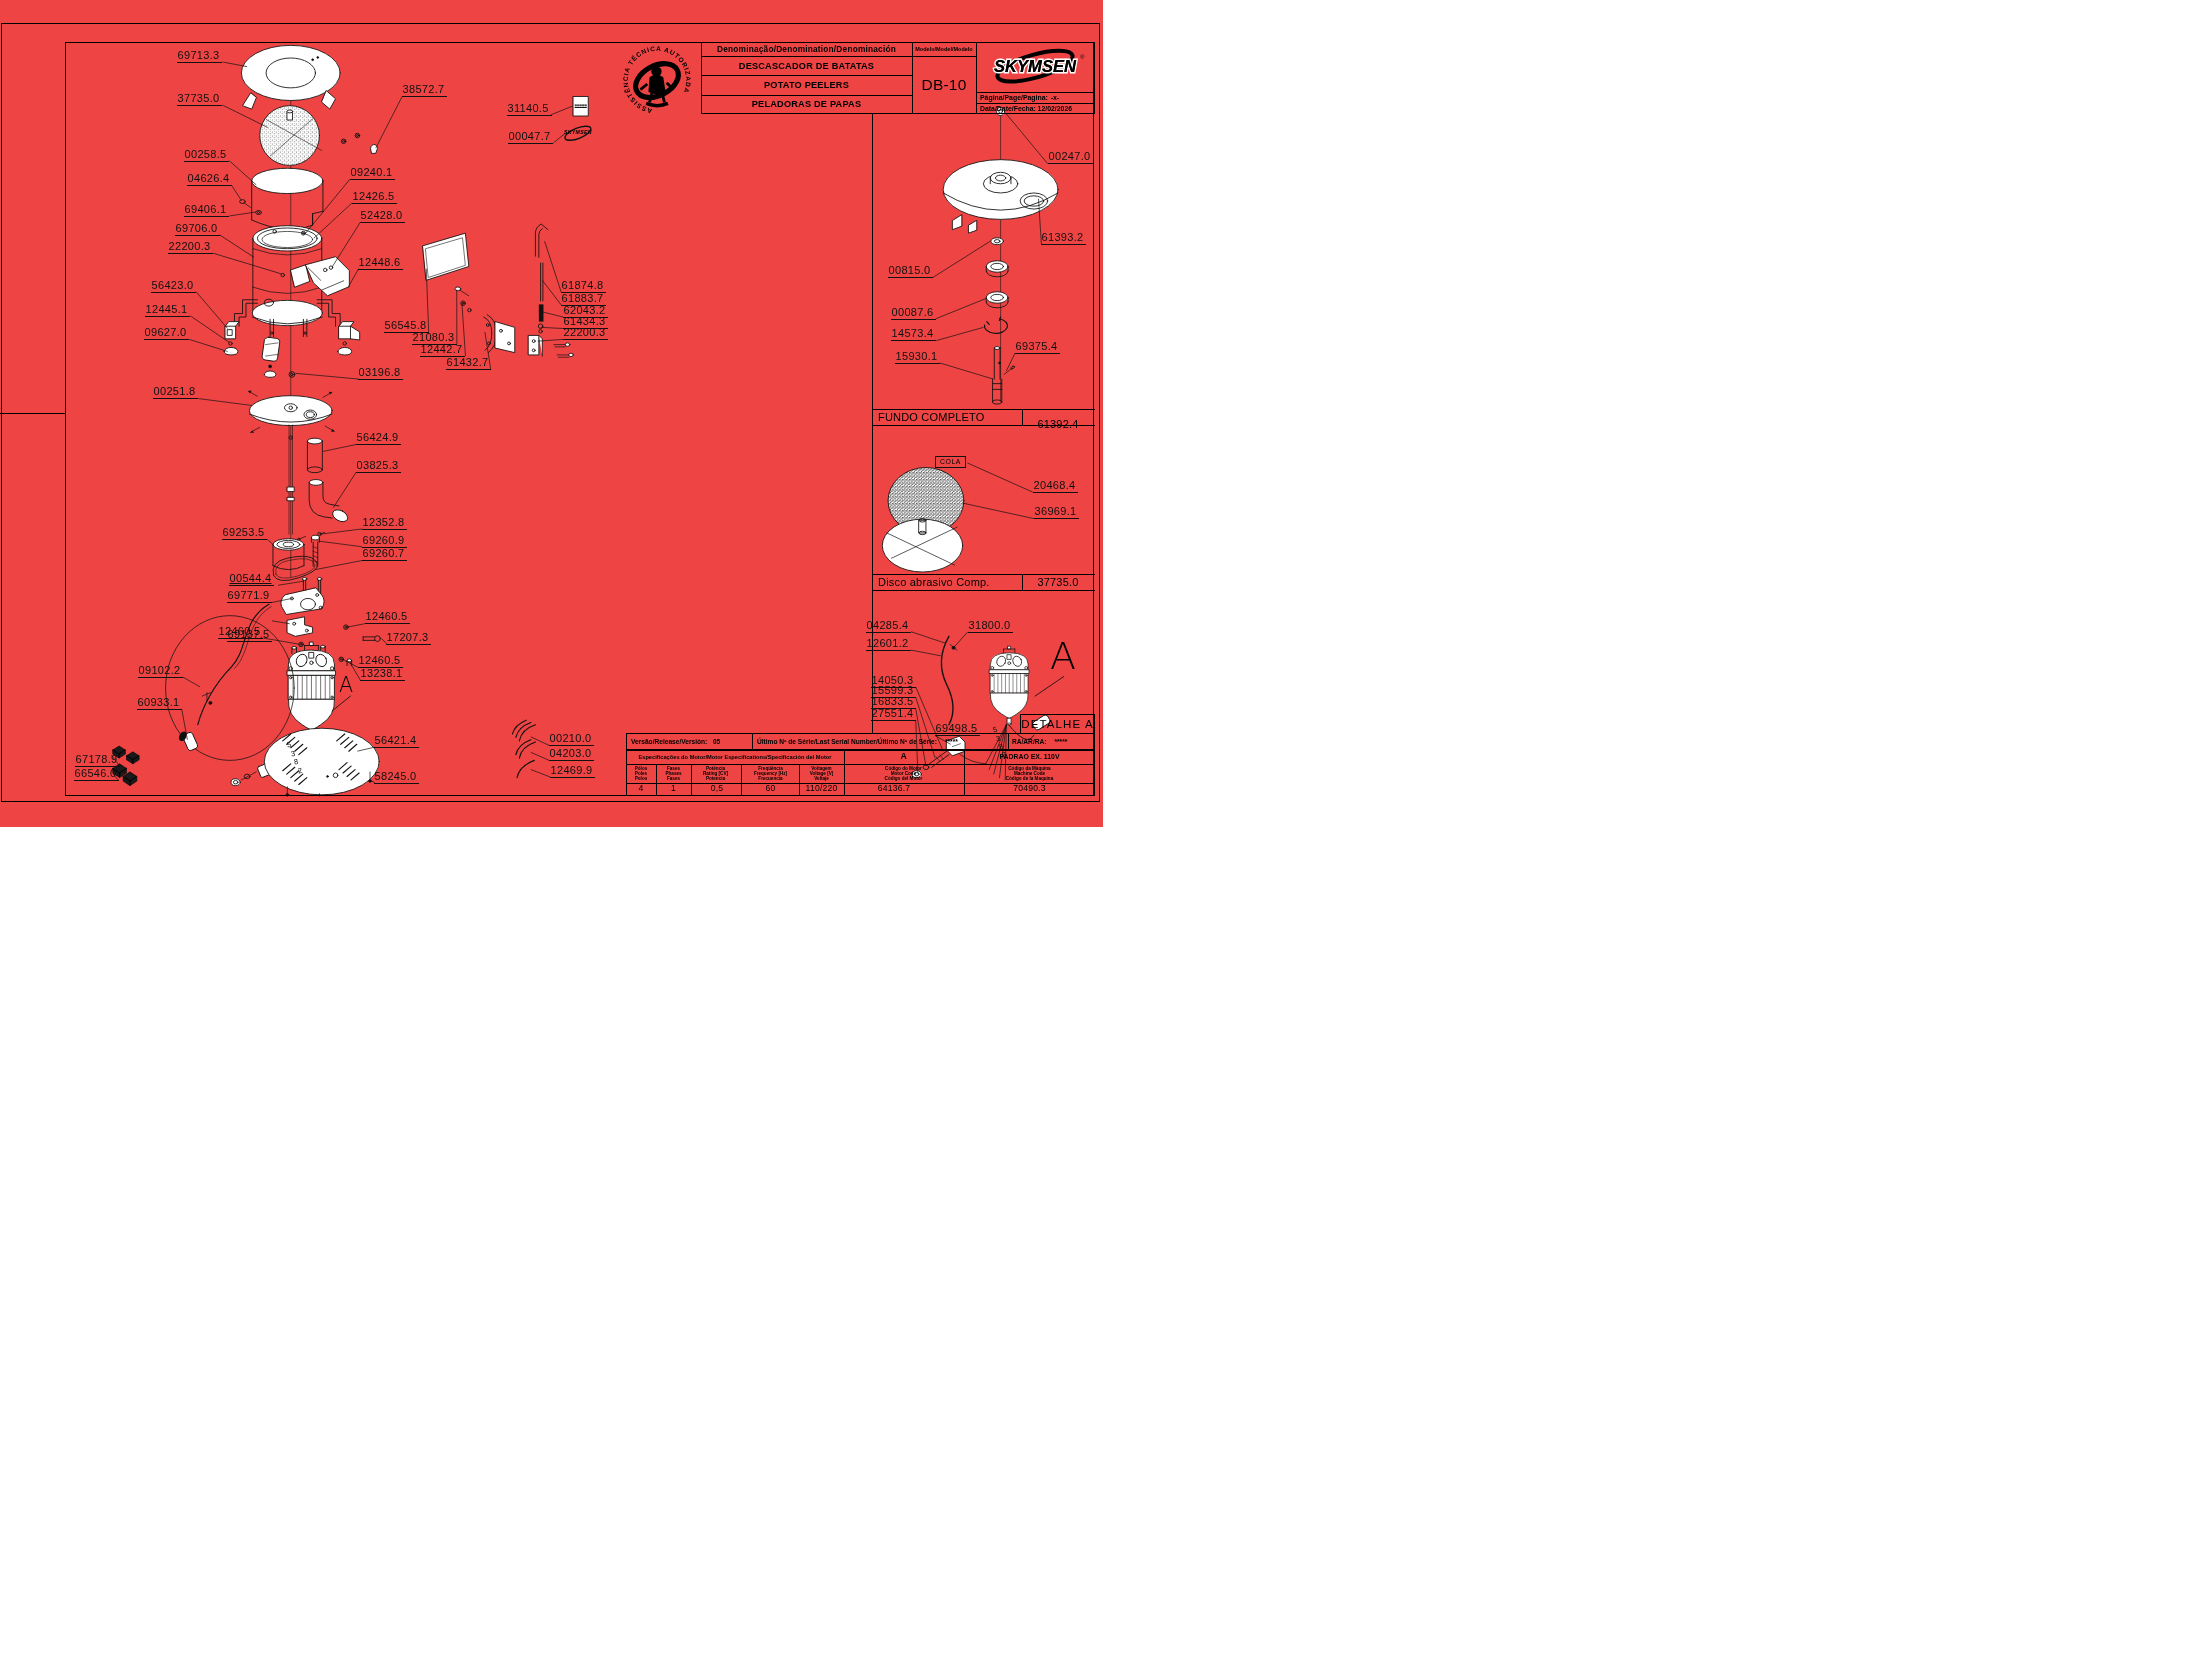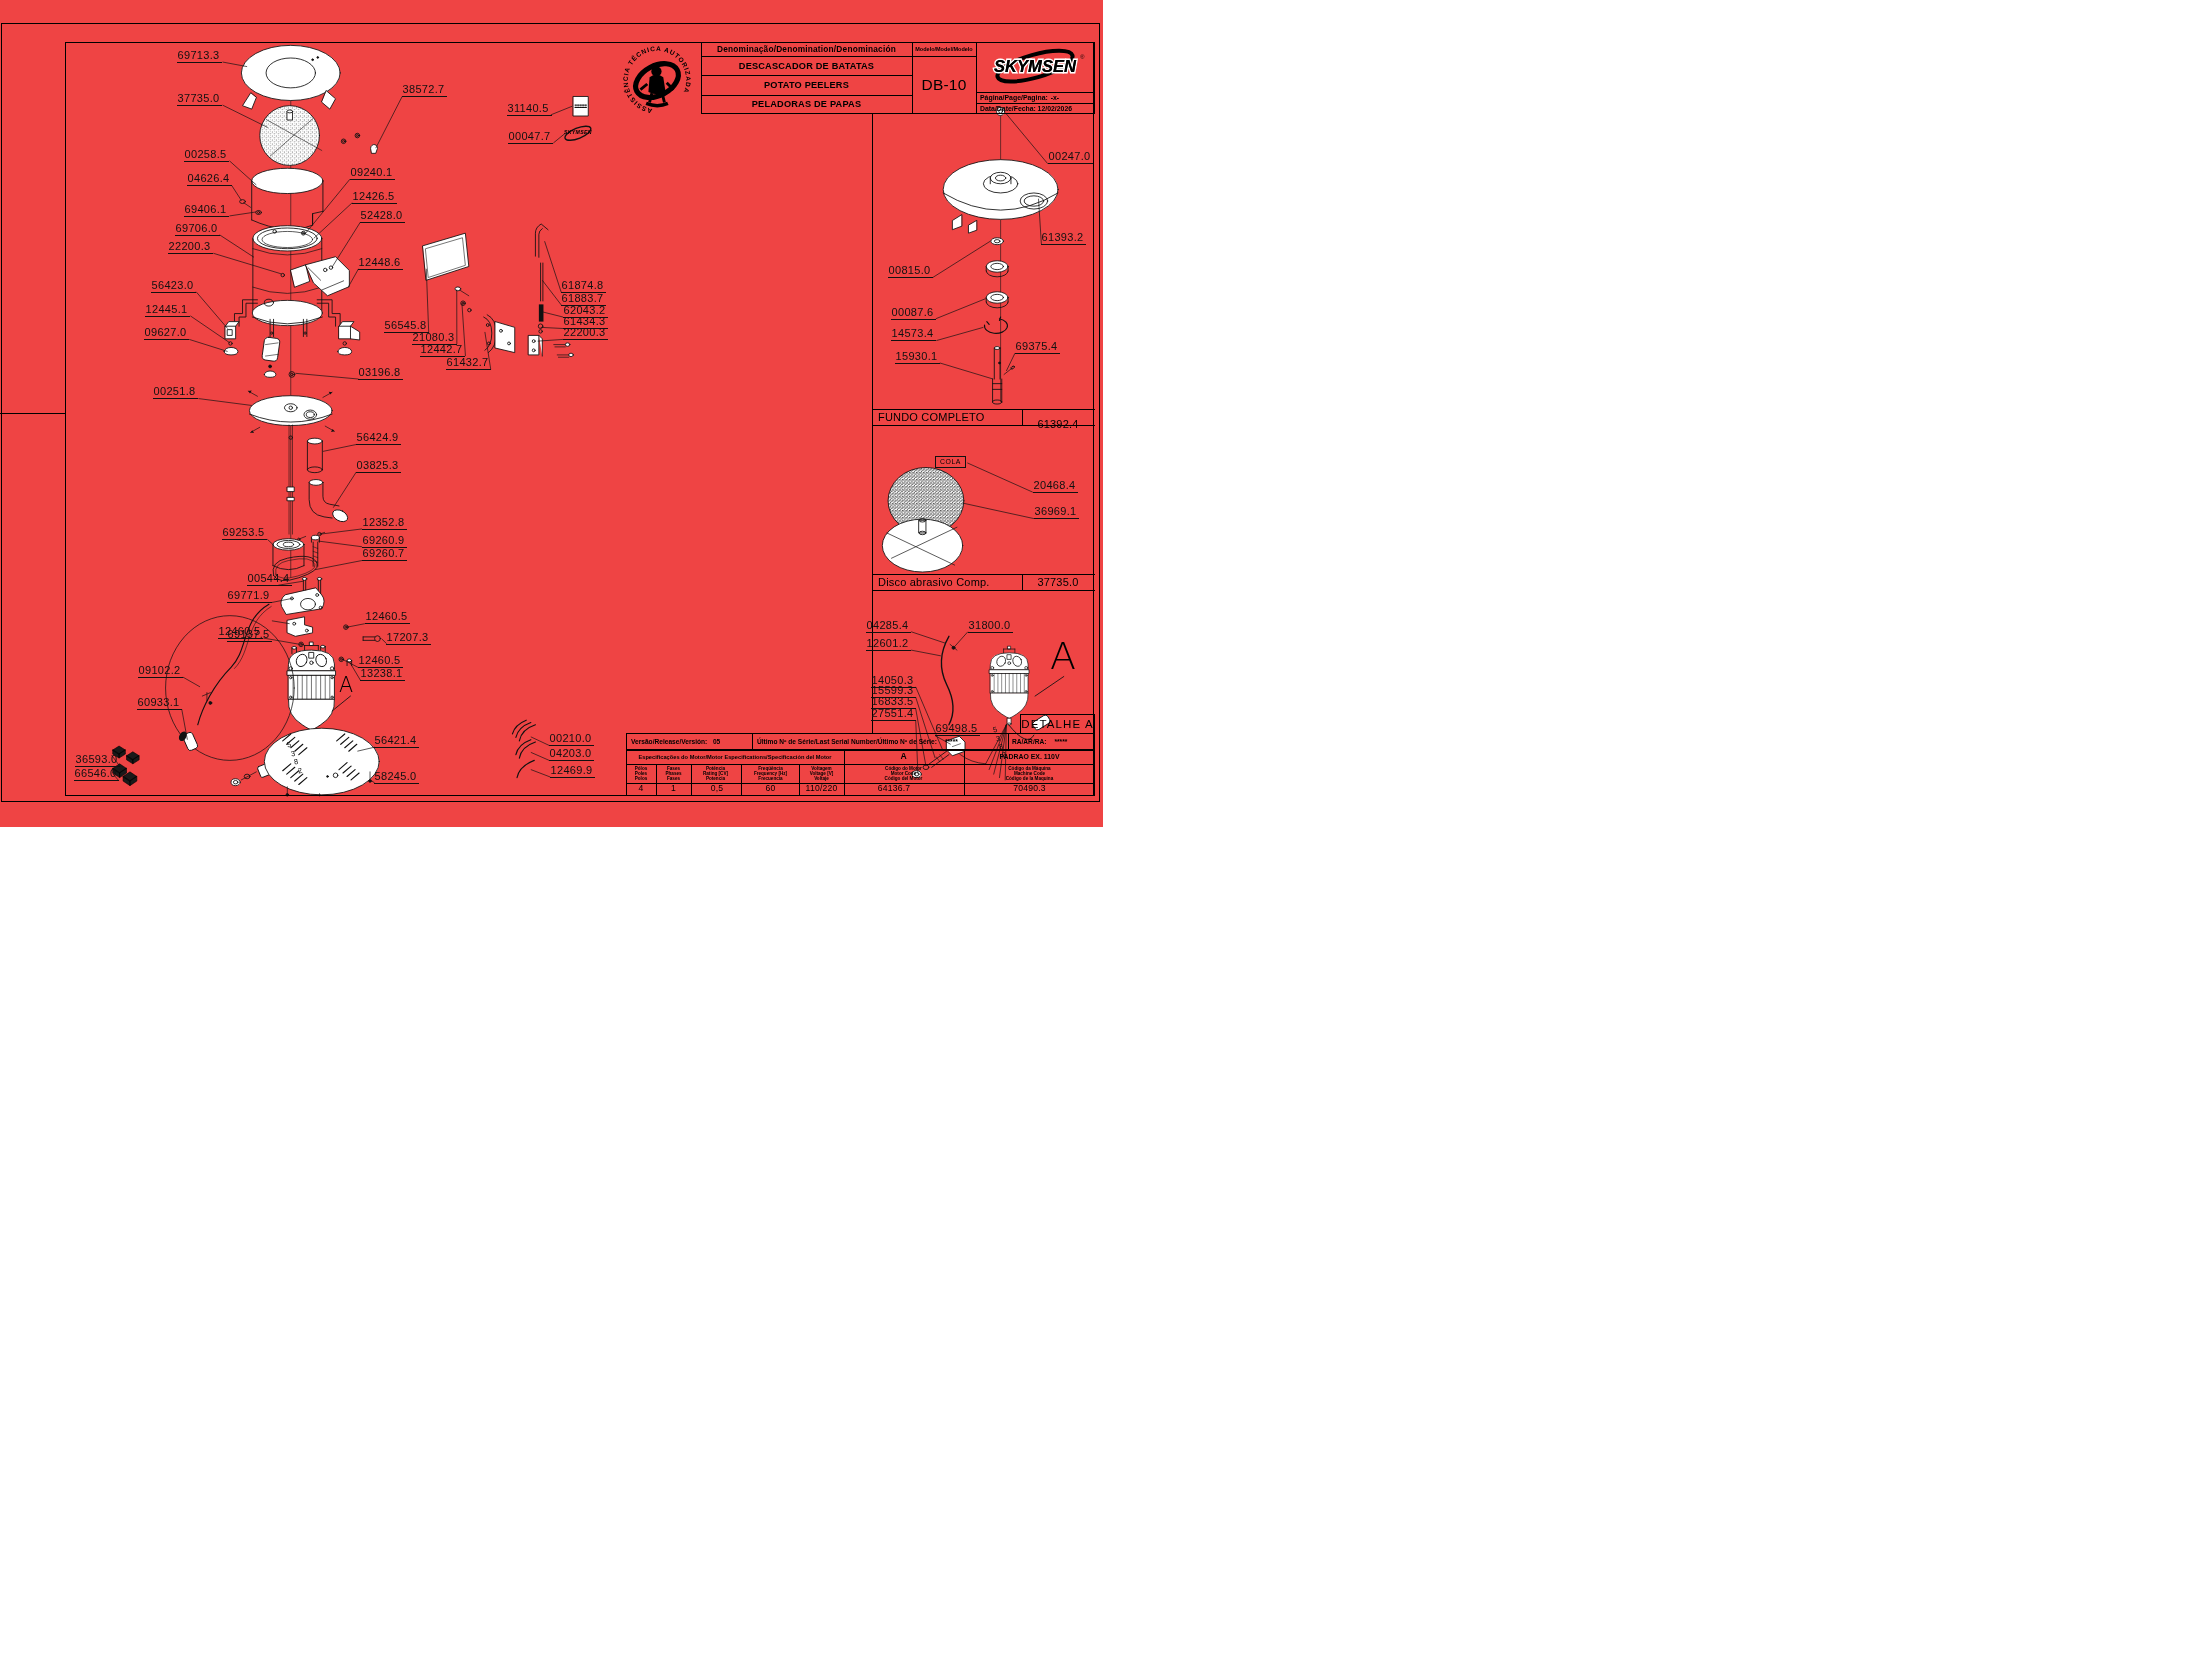--- a/index.html
+++ b/index.html
@@ -542,36 +542,36 @@
       <div class="plabel" style="left: 145px; top: 303px;">12445.1</div>
       <div class="plabel" style="left: 144px; top: 326px;">09627.0</div>
       <div class="plabel" style="left: 358px; top: 366px;">03196.8</div>
       <div class="plabel" style="left: 153px; top: 385px;">00251.8</div>
       <div class="plabel" style="left: 356px; top: 431px;">56424.9</div>
       <div class="plabel" style="left: 356px; top: 459px;">03825.3</div>
       <div class="plabel" style="left: 362px; top: 516px;">12352.8</div>
       <div class="plabel" style="left: 222px; top: 526px;">69253.5</div>
       <div class="plabel" style="left: 362px; top: 534px;">69260.9</div>
       <div class="plabel" style="left: 362px; top: 547px;">69260.7</div>
-      <div class="plabel" style="left: 247px; top: 572px;">00544.4</div>
+      <div class="plabel" style="left: 229px; top: 572px; text-decoration: underline;">00544.4</div>
       <div class="plabel" style="left: 227px; top: 589px;">69771.9</div>
       <div class="plabel" style="left: 227px; top: 628px;">69137.5</div>
       <div class="plabel" style="left: 218px; top: 625px;">12460.5</div>
       <div class="plabel" style="left: 365px; top: 610px;">12460.5</div>
       <div class="plabel" style="left: 386px; top: 631px;">17207.3</div>
       <div class="plabel" style="left: 358px; top: 654px;">12460.5</div>
       <div class="plabel" style="left: 360px; top: 667px;">13238.1</div>
       <div class="plabel" style="left: 138px; top: 664px;">09102.2</div>
       <div class="plabel" style="left: 137px; top: 696px;">60933.1</div>
       <div class="plabel" style="left: 374px; top: 734px;">56421.4</div>
       <div class="plabel" style="left: 374px; top: 770px;">58245.0</div>
       <div class="plabel" style="left: 549px; top: 732px;">00210.0</div>
       <div class="plabel" style="left: 549px; top: 747px;">04203.0</div>
       <div class="plabel" style="left: 550px; top: 764px;">12469.9</div>
-      <div class="plabel" style="left: 75px; top: 753px;">36593.0</div>
+      <div class="plabel" style="left: 75px; top: 753px;">67178.9</div>
       <div class="plabel" style="left: 74px; top: 767px;">66546.0</div>
       <div class="plabel" style="left: 507px; top: 102px;">31140.5</div>
       <div class="plabel" style="left: 508px; top: 130px;">00047.7</div>
       <div class="plabel" style="left: 384px; top: 319px;">56545.8</div>
       <div class="plabel" style="left: 412px; top: 331px;">21080.3</div>
       <div class="plabel" style="left: 420px; top: 343px;">12442.7</div>
       <div class="plabel" style="left: 446px; top: 356px;">61432.7</div>
       <div class="plabel" style="left: 561px; top: 279px;">61874.8</div>
       <div class="plabel" style="left: 561px; top: 292px;">61883.7</div>
       <div class="plabel" style="left: 563px; top: 304px;">62043.2</div>

